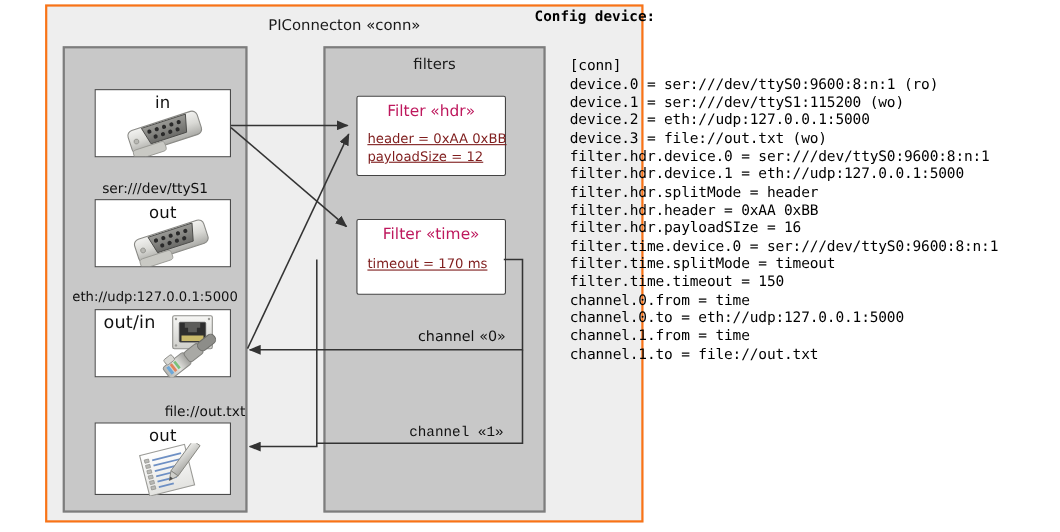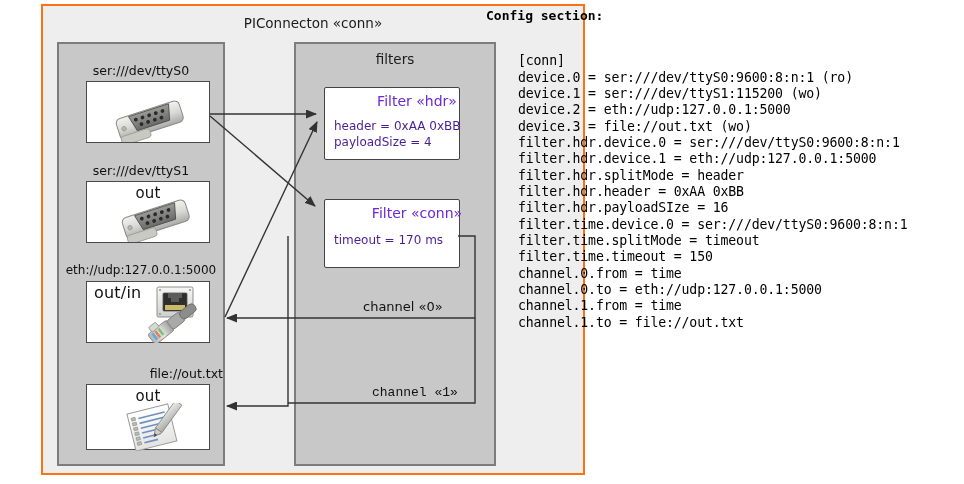--- a/index.html
+++ b/index.html
@@ -47,24 +47,24 @@
   .device-dir.left{ text-align:left;left:7px;width:auto;top:1px;font-size:16px;}
   .icon-wrap{position:absolute;}
 
   
   .filter-box{
     position:absolute;background:#ffffff;border:1.5px solid #444;
     border-radius:2px;box-sizing:border-box;
   }
   .filter-title{
     position:absolute;left:0;top:5px;width:100%;text-align:center;
-    font-size:14px;color:#6d28d9;padding-left:25px;
+    font-size:14px;color:#be185d;
   }
   .filter-prop{
-    position:absolute;left:9px;font-size:12px;color:#4c1d95;white-space:nowrap;
+    position:absolute;left:9px;font-size:12px;color:#7f1d1d;white-space:nowrap;text-decoration:underline;
   }
 
   
   .channel-label{
     position:absolute;font-size:13px;color:#111;white-space:nowrap;
   }
 
   
   #connectors{position:absolute;left:0;top:0;width:468px;height:479px;pointer-events:none;}
 
@@ -86,22 +86,22 @@
 </style>
 </head>
 <body>
 
 <div id="diagram-frame">
 
   <div id="diagram-title">PIConnecton «conn»</div>
 
   <div class="panel" id="devices-panel">
 
-    <div class="device-label" style="left:0;top:19px;width:164px;">ser:///dev/ttyS0</div>
     <div class="device-box" style="left:27px;top:37px;width:124px;height:62px;">
+      <div class="device-dir">in</div>
       <span class="icon-wrap" style="left:24px;top:18px;">
         <svg width="80" height="42" viewBox="0 0 80 42">
           <defs>
             <linearGradient id="dbshell" x1="0" y1="0" x2="0" y2="1">
               <stop offset="0" stop-color="#f2f2f0"></stop>
                 <stop offset="0.5" stop-color="#d9d9d5"></stop>
               <stop offset="1" stop-color="#aaaaa6"></stop>
             </linearGradient>
             <linearGradient id="dbmetal" x1="0" y1="0" x2="0" y2="1">
               <stop offset="0" stop-color="#9a9a96"></stop>
@@ -237,29 +237,29 @@
       </span>
     </div>
   </div>
 
   <div class="panel" id="filters-panel">
     <div class="panel-title">filters</div>
 
     <div class="filter-box" style="left:28px;top:43px;width:136px;height:73px;">
       <div class="filter-title">Filter «hdr»</div>
       <div class="filter-prop" style="top:31px;">header = 0xAA 0xBB</div>
-      <div class="filter-prop" style="top:47px;">payloadSize = 4</div>
+      <div class="filter-prop" style="top:47px;">payloadSize = 12</div>
     </div>
 
     <div class="filter-box" style="left:28px;top:155px;width:136px;height:69px;">
-      <div class="filter-title">Filter «conn»</div>
+      <div class="filter-title">Filter «time»</div>
       <div class="filter-prop" style="top:33px;">timeout = 170 ms</div>
     </div>
 
-    <div class="channel-label" style="left:67px;top:255px;text-align:right;">channel «0»</div>
+    <div class="channel-label" style="left:84px;top:255px;text-align:right;">channel «0»</div>
     <div class="channel-label" style="left:76px;top:341px;font-family:Liberation Mono, monospace;">channel «1»</div>
   </div>
 
   <svg id="connectors">
     <defs>
       <marker id="arrowfull" markerWidth="11" markerHeight="9" refX="10" refY="4.5" orient="auto" markerUnits="userSpaceOnUse">
         <path d="M0,0 L11,4.5 L0,9 z" fill="#333333"></path>
       </marker>
     </defs>
     <g stroke="#333333" stroke-width="1.4" fill="none">
@@ -273,21 +273,21 @@
       <path d="M415,230 L432,230 L432,312 L184,312" marker-end="url(#arrowfull)"></path>
 
       <path d="M245,230 L245,400 L184,400" marker-end="url(#arrowfull)"></path>
 
       <path d="M432,312 L432,397 L245,397"></path>
     </g>
   </svg>
 </div>
 
 <div id="config-pane">
-  <div id="config-heading">Config section:</div>
+  <div id="config-heading">Config device:</div>
   <pre id="config-body">[conn]
 device.0 = ser:///dev/ttyS0:9600:8:n:1 (ro)
 device.1 = ser:///dev/ttyS1:115200 (wo)
 device.2 = eth://udp:127.0.0.1:5000
 device.3 = file://out.txt (wo)
 filter.hdr.device.0 = ser:///dev/ttyS0:9600:8:n:1
 filter.hdr.device.1 = eth://udp:127.0.0.1:5000
 filter.hdr.splitMode = header
 filter.hdr.header = 0xAA 0xBB
 filter.hdr.payloadSIze = 16

